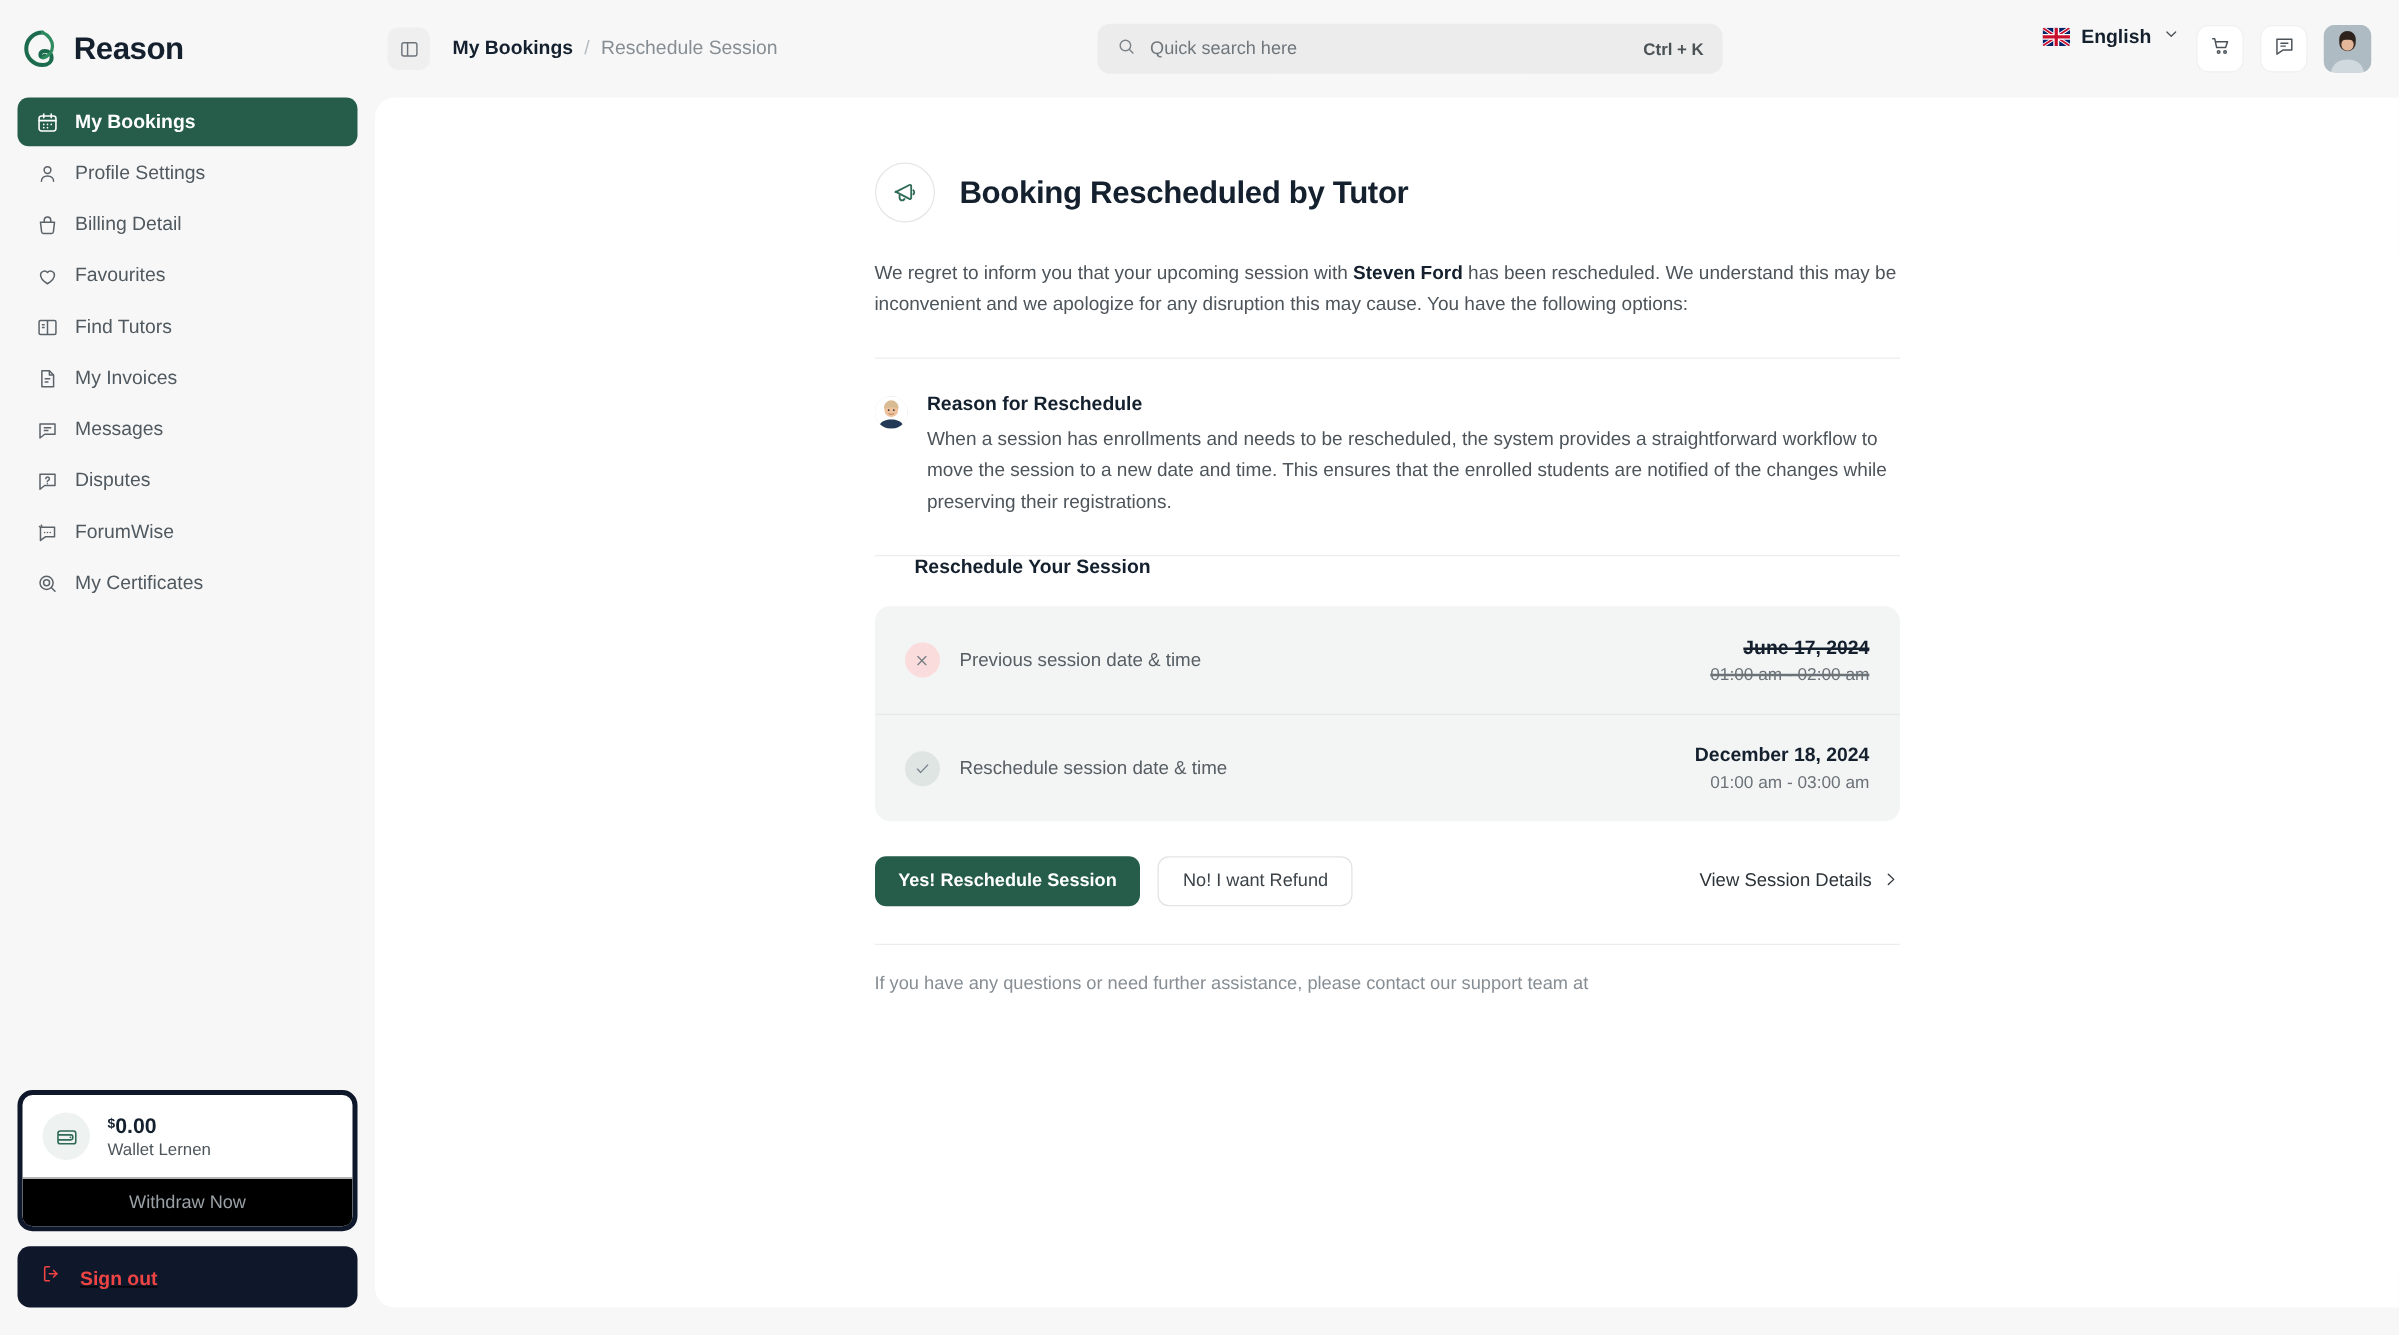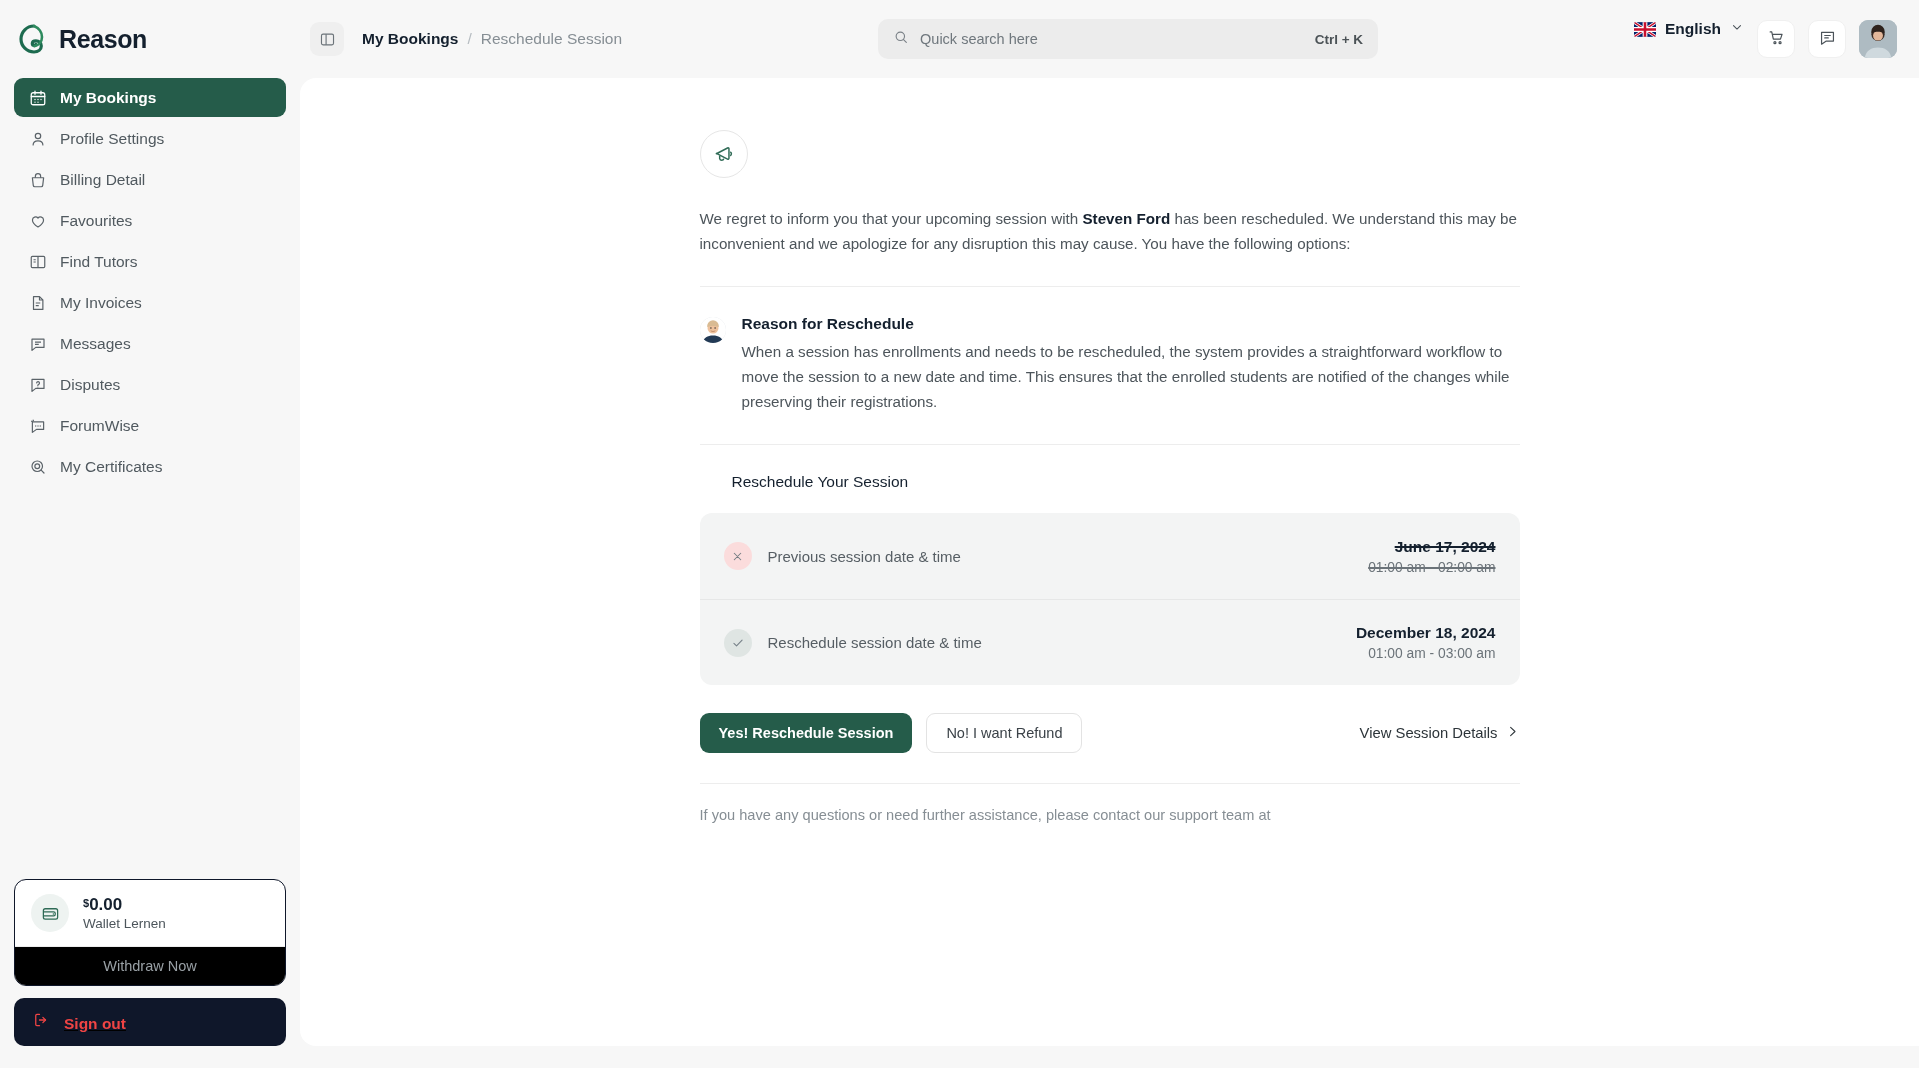--- a/index.html
+++ b/index.html
@@ -40,21 +40,21 @@
     background: #255c4a; color: #ffffff; font-weight: 700;
   }
   .nav-item.active .ic svg { stroke: #ffffff; }
 
   .sidebar-bottom {
     margin-top: auto; padding: 0 14px 22px 14px;
     display: flex; flex-direction: column; gap: 12px;
   }
   .wallet-card {
     background: #ffffff; border-radius: 12px; overflow: hidden;
-    border: 1px solid #0f172a;
+    border: 4px solid #0f172a;
   }
   .wallet-top { display: flex; align-items: center; gap: 14px; padding: 14px 16px; }
   .wallet-icon {
     width: 38px; height: 38px; flex: 0 0 38px; border-radius: 50%;
     background: #eef3f1; display: flex; align-items: center; justify-content: center;
   }
   .wallet-amount { font-size: 17px; font-weight: 700; color: #14202e; line-height: 1.15; }
   .wallet-amount .cur { font-size: 11px; font-weight: 700; vertical-align: top; position: relative; top: 2px; }
   .wallet-label { font-size: 13.5px; color: #4c555b; margin-top: 1px; }
   .withdraw {
@@ -132,21 +132,21 @@
   .reason { display: flex; gap: 16px; margin-top: 28px; }
   .reason-av {
     width: 26px; height: 26px; border-radius: 50%; overflow: hidden; flex: 0 0 26px;
     background: #d8dee2; margin-top: 2px;
   }
   .reason-title { font-size: 15.5px; font-weight: 700; color: #14202e; }
   .reason-body { margin-top: 7px; font-size: 15.2px; line-height: 1.62; color: #4d555b; }
 
   .rule2 { height: 1px; background: #ededed; margin: 30px 0 0 0; }
 
-  .sec-title { margin-top: 28px; font-size: 15.5px; font-weight: 400; color: #14202e; padding-left: 32px; }
+  .sec-title { font-size: 15.5px; font-weight: 700; color: #14202e; padding-left: 32px; }
 
   .slots {
     margin-top: 22px; border-radius: 12px; overflow: hidden; background: #f3f4f4;
   }
   .slot { display: flex; align-items: center; padding: 18px 24px; min-height: 86px; }
   .slot + .slot { border-top: 1px solid #e6e7e7; }
   .slot-ic {
     width: 28px; height: 28px; border-radius: 50%; flex: 0 0 28px;
     display: flex; align-items: center; justify-content: center; margin-right: 16px;
   }
@@ -423,20 +423,21 @@
       <div class="inner">
 
         <div class="head">
           <span class="head-icon">
             <svg viewBox="0 0 24 24" width="23" height="23" fill="none" stroke="#2f6b56" stroke-width="1.55" stroke-linejoin="round">
               <path d="M4.6 11.2L16.2 5.2c.7-.36 1.5.1 1.5.85v9.9c0 .75-.8 1.2-1.5.85L4.6 10.8z"></path>
               <path d="M19 9.2a2.4 2.4 0 0 1 0 4.2"></path>
               <path d="M8 13.2v3.1a2.2 2.2 0 0 0 4.3 0"></path>
             </svg>
           </span>
+          <h1 class="head-title">Booking Rescheduled by Tutor</h1>
         </div>
 
         <p class="lead"><span>We regret to inform you that your upcoming session with </span><b>Steven Ford</b><span> has been rescheduled. We understand this may be inconvenient and we apologize for any disruption this may cause. You have the following options:</span></p>
 
         <div class="rule"></div>
 
         <div class="reason">
           <span class="reason-av">
             <svg viewBox="0 0 40 40" width="26" height="26">
               <rect width="40" height="40" fill="#ffffff"></rect>

